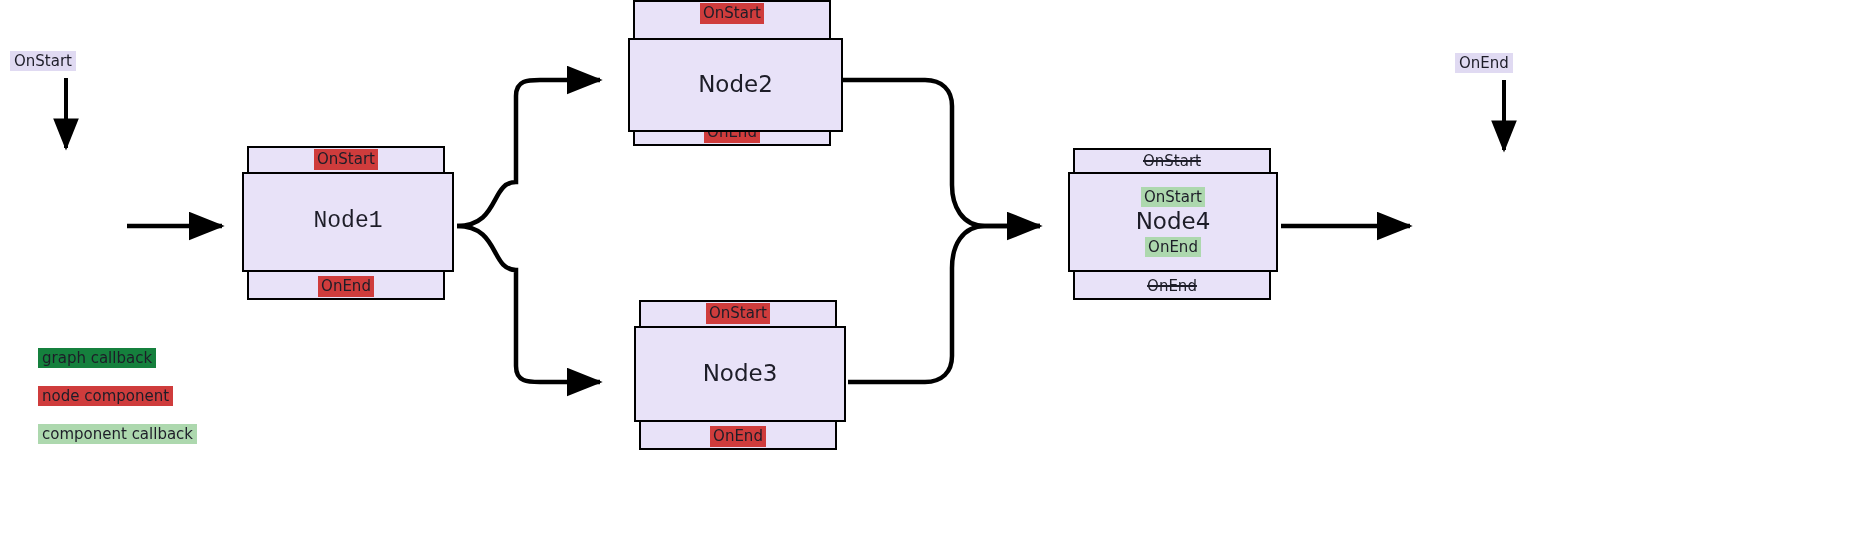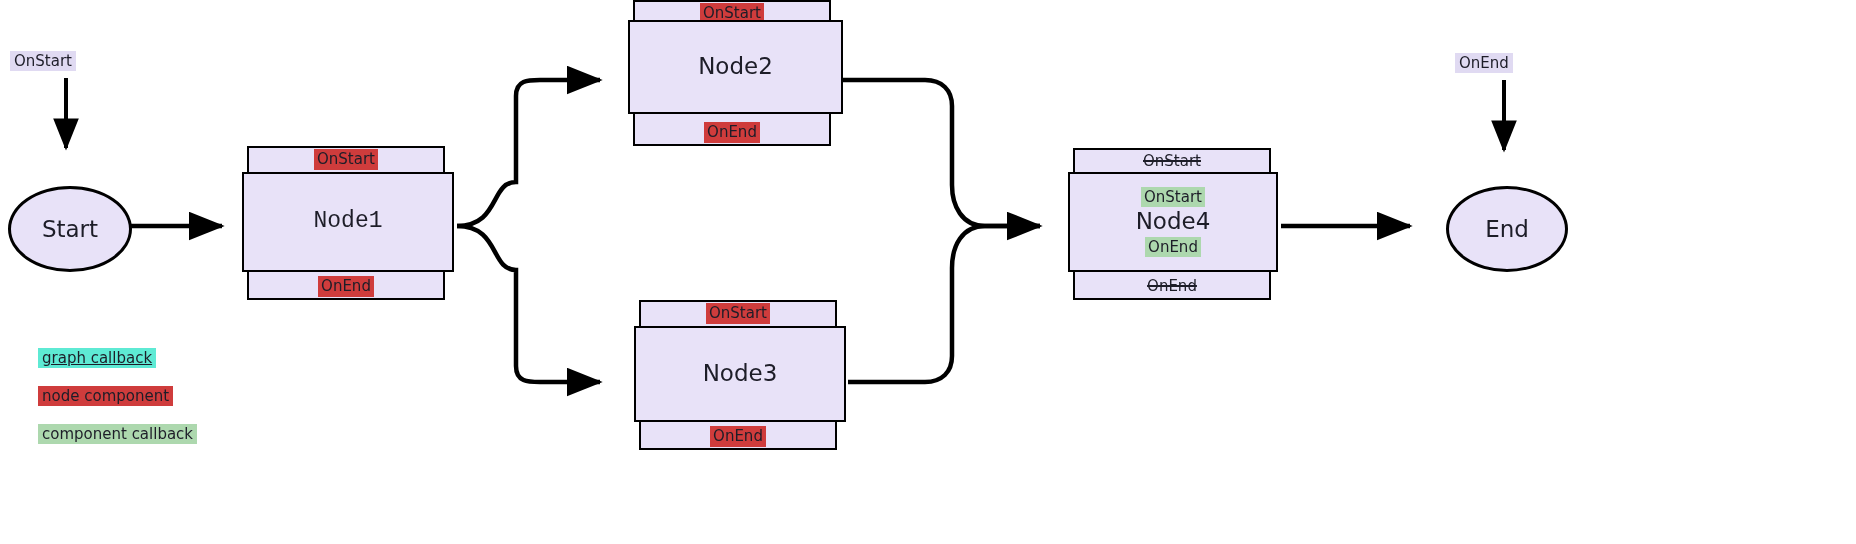--- a/index.html
+++ b/index.html
@@ -35,21 +35,21 @@
     padding:3px 0;
   }
   .layer-front{
     display:flex;flex-direction:column;align-items:center;justify-content:center;
     z-index:2;
   }
   .node-title{font-size:23px;color:#1d1d28;line-height:1.1;}
 
   
   .cb{font-size:15px;line-height:1.25;padding:1px 3px;white-space:nowrap;color:#1d1d28;}
-  .cb-graph{background:#5eead4;text-decoration:underline;}
+  .cb-graph{background:#15803d;}
   .cb-node{background:#cf3c3c;}
   .cb-component{background:#add8ae;}
   .cb-struck{background:transparent;text-decoration:line-through;text-decoration-thickness:1.6px;}
 
   .back-slot{height:17px;display:flex;align-items:center;justify-content:center;width:100%;}
 
   
   .graph-label{position:absolute;font-size:15px;padding:1px 4px;background:#e0daf2;color:#1d1d28;white-space:nowrap;}
 
   
@@ -81,26 +81,20 @@
     <path d="M848,382 L925,382 C942,382 952,372 952,356 L952,268 C952,246 962,226 985,226 L1040,226" stroke="#000" stroke-width="4.5" fill="none" fill-opacity="0"></path>
 
     <path d="M1281,226 L1410,226" stroke="#000" stroke-width="4.5" fill="none" marker-end="url(#arrow)"></path>
 
     <path d="M1504,80 L1504,150" stroke="#000" stroke-width="4" fill="none" marker-end="url(#arrow)"></path>
   </svg>
 
   <div class="graph-label" style="left:10px;top:51px;">OnStart</div>
   <div class="graph-label" style="left:1455px;top:53px;">OnEnd</div>
 
-  <div class="terminal" style="left:8px;top:186px;width:118px;height:80px;">
-    <span>Start</span>
-  </div>
-  <div class="terminal" style="left:1446px;top:186px;width:116px;height:80px;">
-    <span>End</span>
-  </div>
 
   <div class="node-group" style="left:242px;top:146px;width:218px;height:160px;">
     <div class="layer layer-back" style="left:5px;top:0px;width:198px;height:154px;">
       <div class="back-slot">
         <span class="cb cb-node">OnStart</span>
       </div>
       <div class="back-slot">
         <span class="cb cb-node">OnEnd</span>
       </div>
     </div>
@@ -111,21 +105,21 @@
 
   <div class="node-group" style="left:628px;top:0px;width:218px;height:152px;">
     <div class="layer layer-back" style="left:5px;top:0px;width:198px;height:146px;">
       <div class="back-slot">
         <span class="cb cb-node">OnStart</span>
       </div>
       <div class="back-slot">
         <span class="cb cb-node">OnEnd</span>
       </div>
     </div>
-    <div class="layer layer-front" style="left:0px;top:20px;width:215px;height:94px;text-align:right;">
+    <div class="layer layer-front" style="left:0px;top:38px;width:215px;height:94px;text-align:right;">
       <span class="node-title">Node2</span>
     </div>
   </div>
 
   <div class="node-group" style="left:634px;top:300px;width:218px;height:154px;">
     <div class="layer layer-back" style="left:5px;top:0px;width:198px;height:150px;">
       <div class="back-slot">
         <span class="cb cb-node">OnStart</span>
       </div>
       <div class="back-slot">

